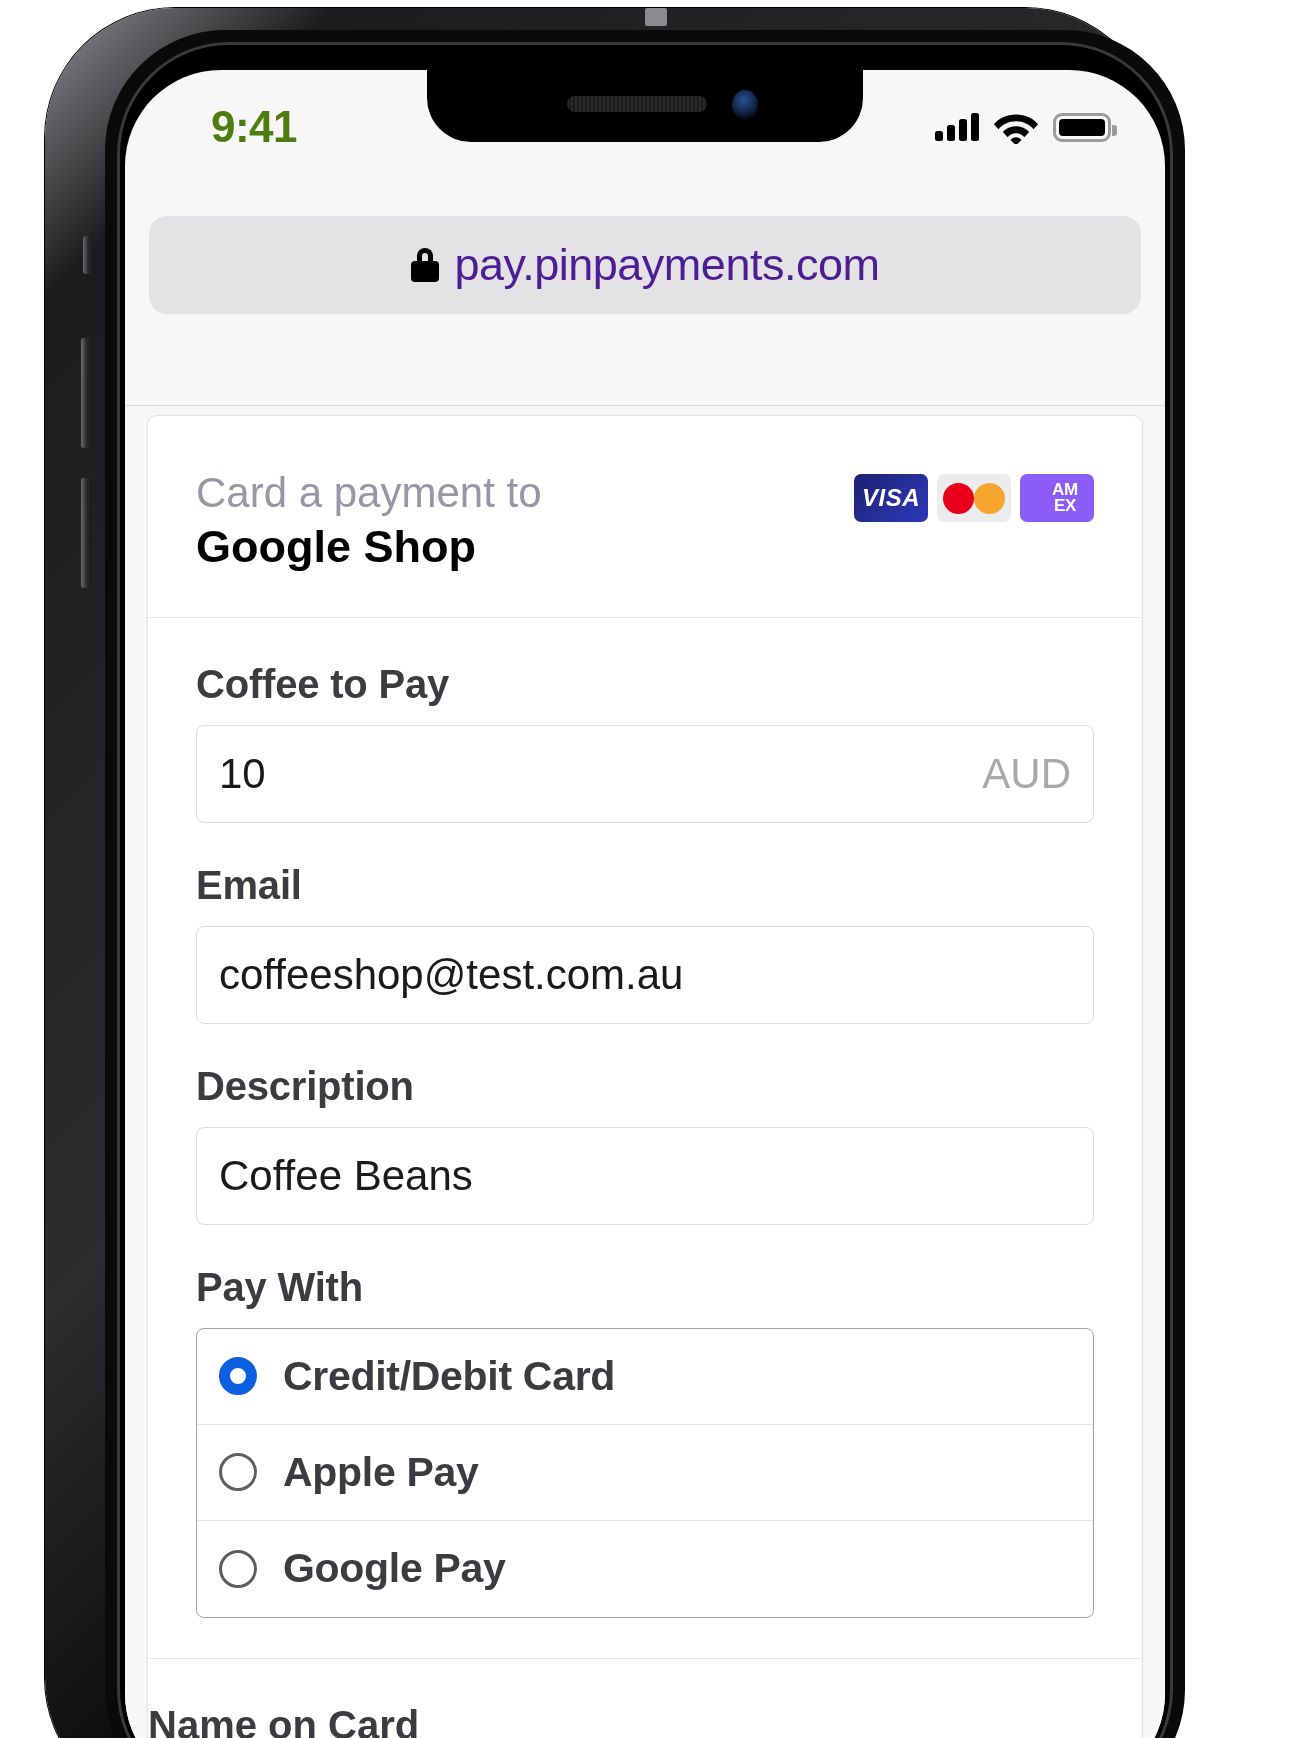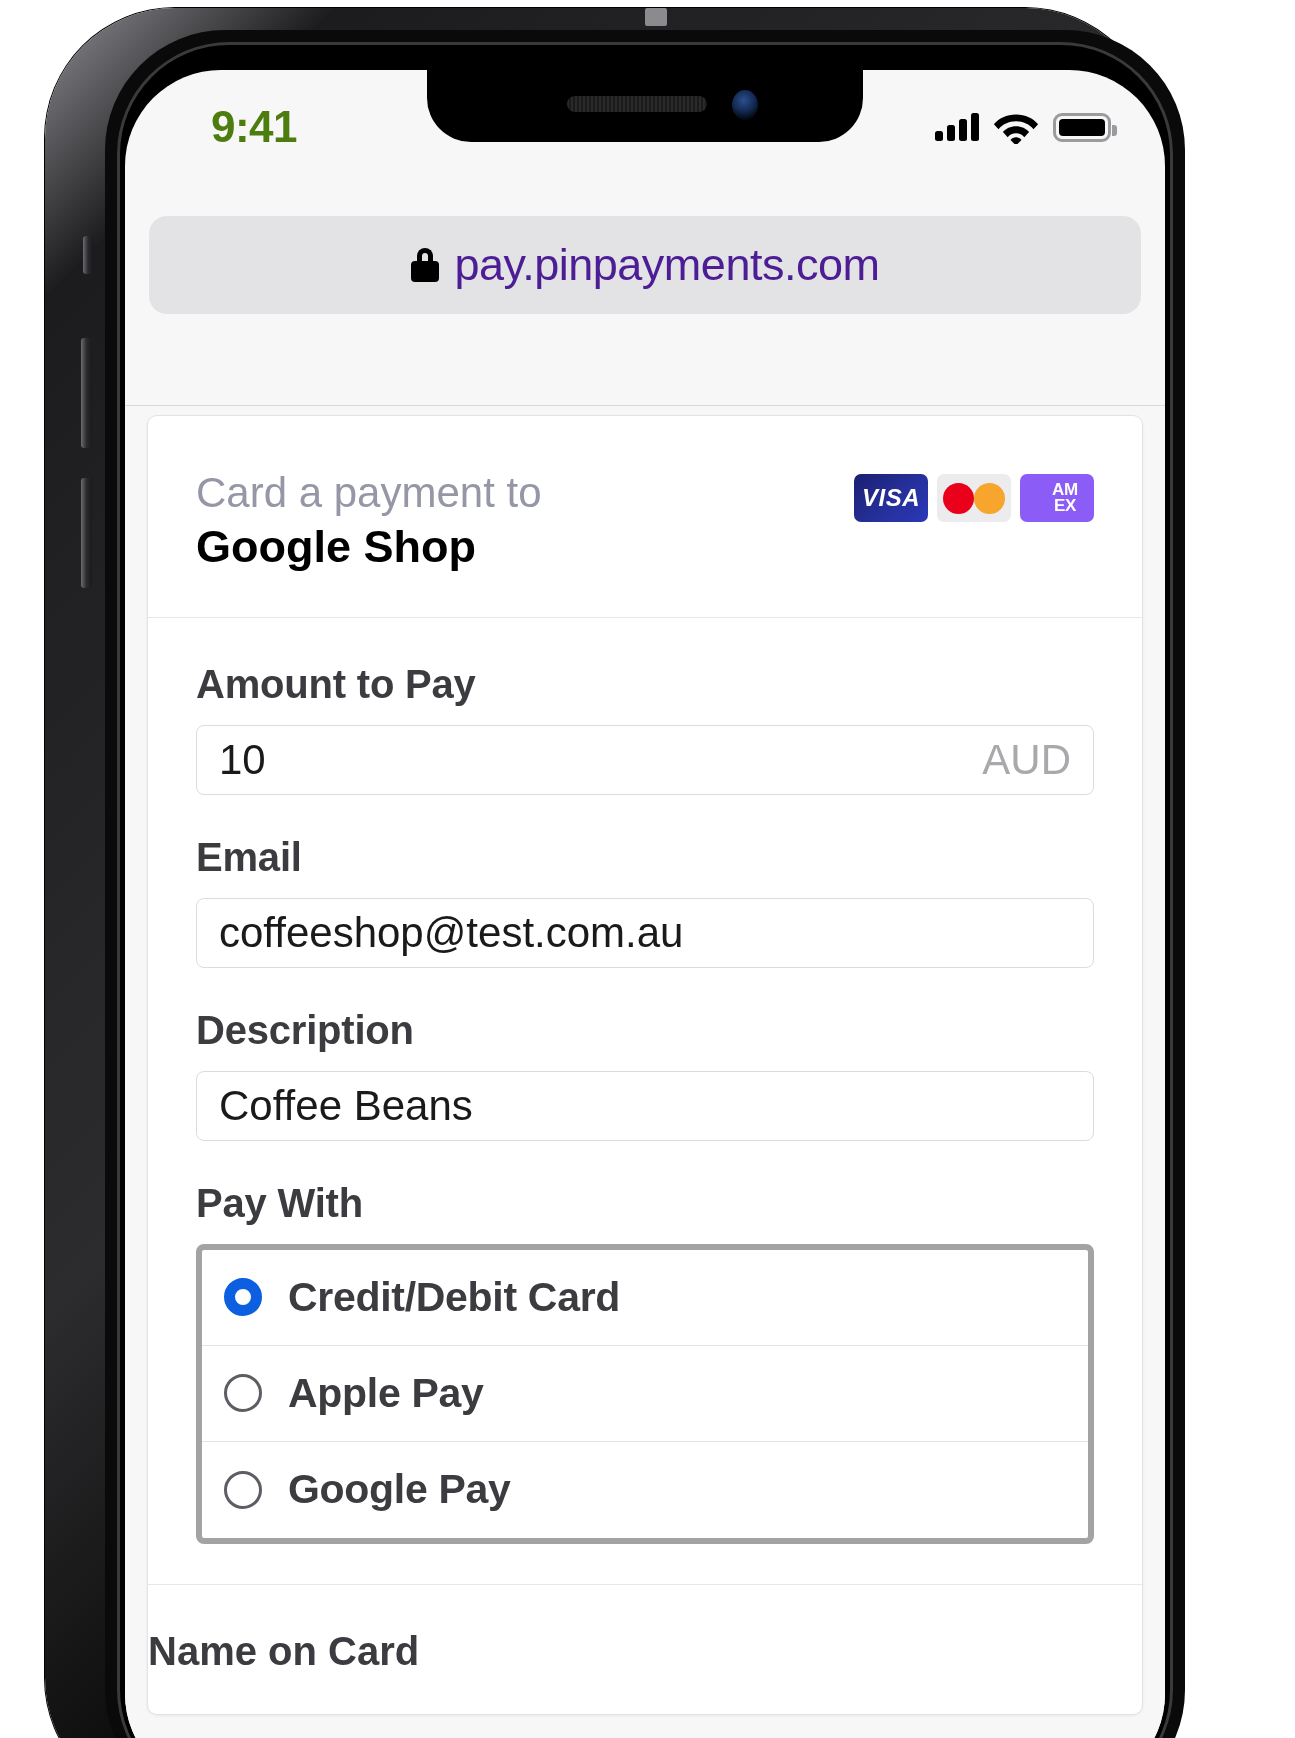--- a/index.html
+++ b/index.html
@@ -143,28 +143,28 @@
   .brand-amex .amextxt {
     color:#fff; font-size: 17px; font-weight: 700; line-height: .95; text-align:center;
     letter-spacing: -.3px; position: relative; left: 8px;
   }
 
   .card-body { padding: 44px 48px 40px 48px; }
   .field { margin-bottom: 40px; }
   .field:last-child { margin-bottom: 0; }
   .field-label { font-size: 40px; font-weight: 700; color: #3c3c40; margin-bottom: 18px; letter-spacing: -.2px; }
   .input-box {
-    border: 1px solid #dcdce0; border-radius: 8px; height: 70px;
+    border: 1px solid #dcdce0; border-radius: 8px; height: 98px;
     display: flex; align-items: center; padding: 0 22px;
     font-size: 42px; color: #1a1a1a; background: #fff;
   }
   .input-box .val { flex: 1; }
   .input-box .suffix { color: #a8a8ad; font-size: 42px; }
 
-  .radio-group { border: 6px solid #a3a3a3; border-radius: 8px; overflow: hidden; }
+  .radio-group { border: 1px solid #a3a3a3; border-radius: 8px; overflow: hidden; }
   .radio-row {
     display: flex; align-items: center; gap: 26px;
     padding: 0 22px; height: 96px; border-bottom: 1px solid #e4e4e8;
   }
   .radio-row:last-child { border-bottom: none; }
   .radio {
     width: 38px; height: 38px; border-radius: 50%;
     border: 3px solid #5d5d63; flex: none; position: relative; background:#fff;
   }
   .radio.checked { border-color: #0b5fe0; border-width: 11px; }
@@ -244,21 +244,21 @@
                   <span>AM</span><br>
                   <span>EX</span>
                 </span>
               </span>
             </div>
           </div>
 
           <div class="card-body">
 
             <div class="field">
-              <div class="field-label">Amount to Pay</div>
+              <div class="field-label">Coffee to Pay</div>
               <div class="input-box">
                 <span class="val">10</span>
                 <span class="suffix">AUD</span>
               </div>
             </div>
 
             <div class="field">
               <div class="field-label">Email</div>
               <div class="input-box">
                 <span class="val">coffeeshop@test.com.au</span>

